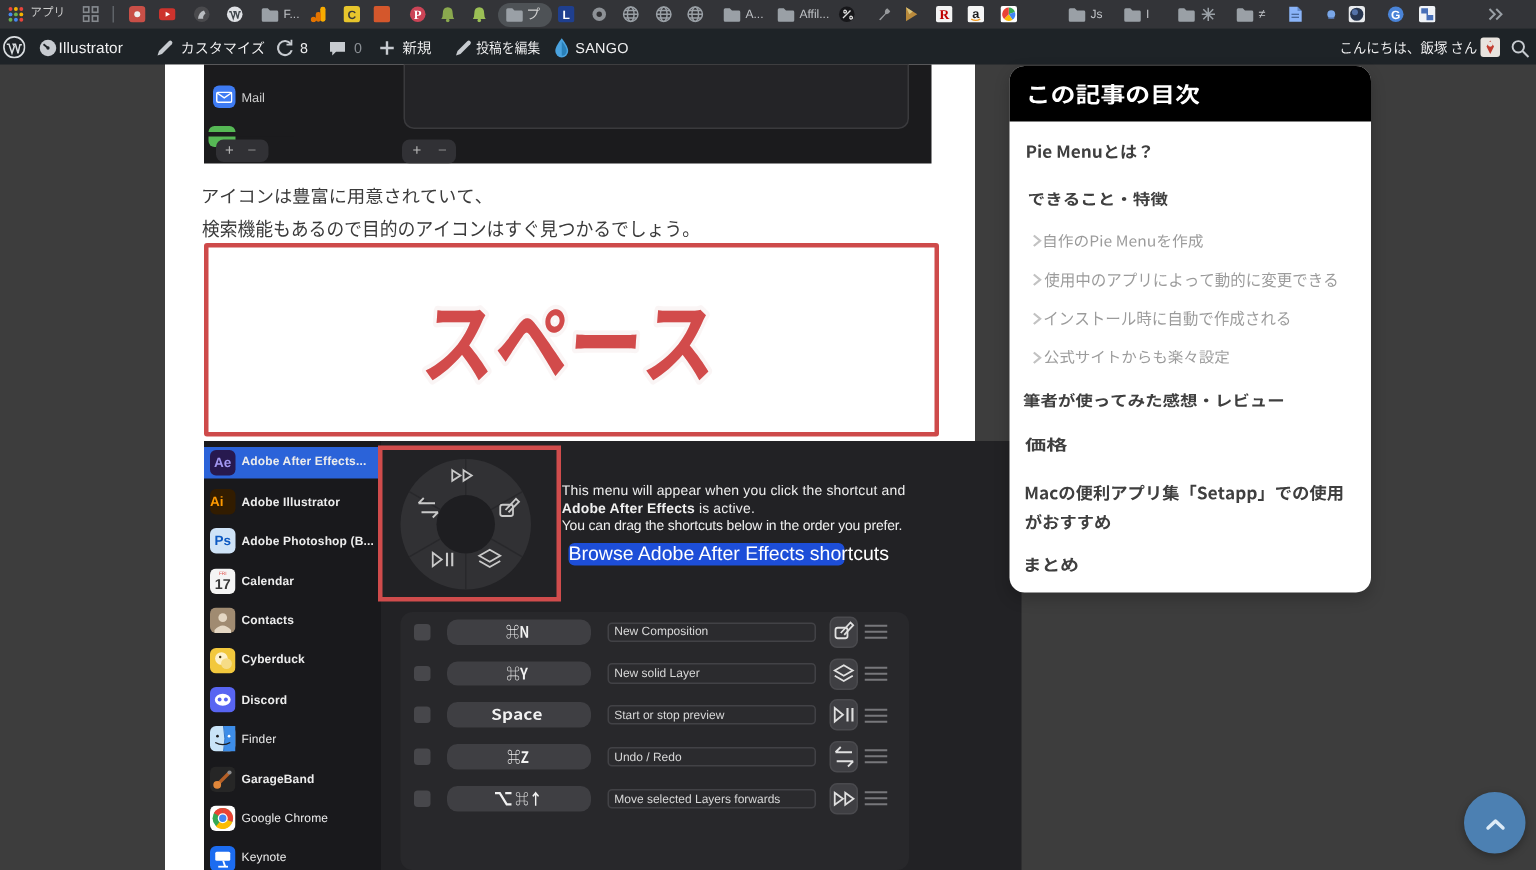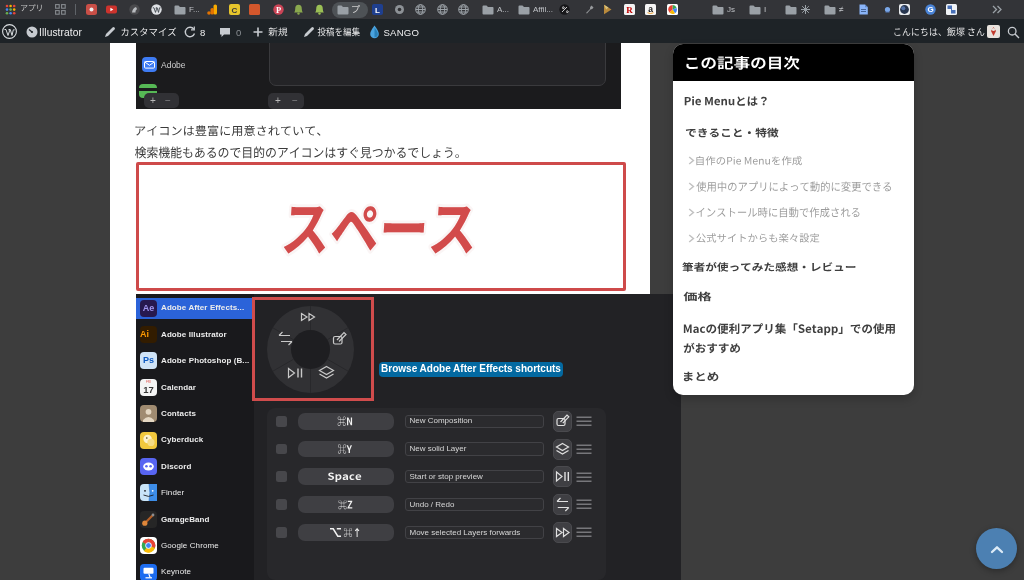--- a/index.html
+++ b/index.html
@@ -238,21 +238,21 @@
     <path d="M8 8 L12 12"></path>
   </svg>
 <div class="abs" style="left:110px;top:43px;width:540px;height:537px;background:#fff"></div>
 <div class="abs" style="left:136px;top:43px;width:485px;height:66px;background:#1b1b1d;overflow:hidden">
 <div class="abs" style="left:133px;top:-9px;width:337px;height:52px;background:#242427;border:1px solid #3a3a3d;border-radius:7px"></div>
 <div class="abs" style="left:6px;top:13.5px;width:15px;height:15px;background:#3e7bf3;border-radius:4px"></div>
 <svg class="abs" style="left:8px;top:17.5px" width="11" height="8">
       <rect x="0.5" y="0.5" width="10" height="6.6" rx="1" fill="none" stroke="#fff" stroke-width="1"></rect>
       <path d="M0.8 1 L5.5 4.3 L10.2 1" fill="none" stroke="#fff" stroke-width="1"></path>
     </svg>
-<div class="abs" style="left:25px;top:16.5px;font-size:8.5px;color:#cfcfcf">Adobe</div>
+<div class="abs" style="left:25px;top:16.5px;font-size:8.5px;color:#cfcfcf">Mail</div>
 <div class="abs" style="left:3px;top:41px;width:18px;height:14px;background:#56b855;border-radius:4px"></div>
 <div class="abs" style="left:0px;top:44.5px;width:60px;height:3px;background:#1b1b1d"></div>
 <div class="abs" style="left:8px;top:50px;width:35px;height:15px;background:#313135;border-radius:5px"></div>
 <div class="abs" style="left:14px;top:52.5px;color:#b9b9b9;font-size:10px;line-height:10px">+</div>
 <div class="abs" style="left:29px;top:52.5px;color:#848487;font-size:10px;line-height:10px">−</div>
 <div class="abs" style="left:132px;top:50px;width:36px;height:16px;background:#313135;border-radius:5px"></div>
 <div class="abs" style="left:139px;top:53px;color:#b9b9b9;font-size:10px;line-height:10px">+</div>
 <div class="abs" style="left:156px;top:53px;color:#848487;font-size:10px;line-height:10px">−</div>
 </div>
 <svg style="position:absolute;left:0;top:0;overflow:visible" width="4" height="4">
@@ -347,21 +347,22 @@
 <path d="M24 40.5 L35 40.5 M24 40.5 L27.5 37 M26 46.5 L37 46.5 M37 46.5 L33.5 50"></path>
 <rect x="78.5" y="41.5" width="8.5" height="7.5" rx="1.5"></rect>
         <path d="M82 45 L89 37.5 L91 39.5 L84 46.5"></path>
 <path d="M33.5 73.5 L39.5 78 L33.5 82.5 Z"></path>
         <path d="M43 73.5 L43 82.5 M46.5 73.5 L46.5 82.5" stroke-width="1.4"></path>
 <path d="M71.5 71.5 L78.5 75.5 L71.5 79.5 L64.5 75.5 Z"></path>
         <path d="M64.5 79 L71.5 83 L78.5 79"></path>
 </g>
     </svg>
 <div class="abs" style="left:115.5px;top:2.5px;width:122px;height:104.5px;border:3.5px solid #d04c4c"></div>
-<div class="abs" style="left:243px;top:68px;width:184px;height:14.5px;background:#0369a1;border-radius:4px;color:#fff;font-weight:bold;font-size:10px;text-align:center;line-height:14.5px;white-space:nowrap">Browse Adobe After Effects shortcuts</div>
+<div class="abs" style="left:238.5px;top:28px;width:260px;font-size:9.3px;line-height:11.5px;color:#f0f0f0;white-space:nowrap;letter-spacing:0.12px">This menu will appear when you click the shortcut and<br><b>Adobe After Effects</b> is active.<br><span style="letter-spacing:-0.11px">You can drag the shortcuts below in the order you prefer.</span></div>
+<div class="abs" style="left:243px;top:68px;width:184px;height:14.5px;background:#1d4ed8;border-radius:4px;color:#fff;font-weight:normal;font-size:13px;text-align:center;line-height:14.5px;white-space:nowrap">Browse Adobe After Effects shortcuts</div>
 <div class="abs" style="left:131px;top:114px;width:338.5px;height:172px;background:#28282b;border-radius:8px"></div>
 <div class="abs" style="left:140.3px;top:121.8px;width:10.8px;height:10.8px;background:#47474b;border-radius:2.5px"></div>
 <div class="abs" style="left:161.9px;top:118.8px;width:95.8px;height:16.8px;background:#3f3f43;border-radius:7px"></div>
 <div class="abs" style="left:268.5px;top:120.5px;width:139px;height:13.4px;background:#2b2b2e;border:1px solid #424246;border-radius:3px"></div>
 <div class="abs" style="left:273.5px;top:122.3px;font-size:8px;color:#d8d8d8;white-space:nowrap;line-height:10px">New Composition</div>
 <div class="abs" style="left:417px;top:116.7px;width:19px;height:21px;background:#3f3f43;border-radius:5px;border:1px solid #4a4a4e"></div>
     <svg class="abs" style="left:417px;top:116.7px" width="19" height="21" stroke="#e0e0e0" fill="none" stroke-width="1.2">
       <rect x="4" y="7.5" width="8" height="7" rx="1.5"></rect>
       <path d="M7.5 11 L14 4 L15.8 5.8 L9.8 12.2"></path>
     </svg>

